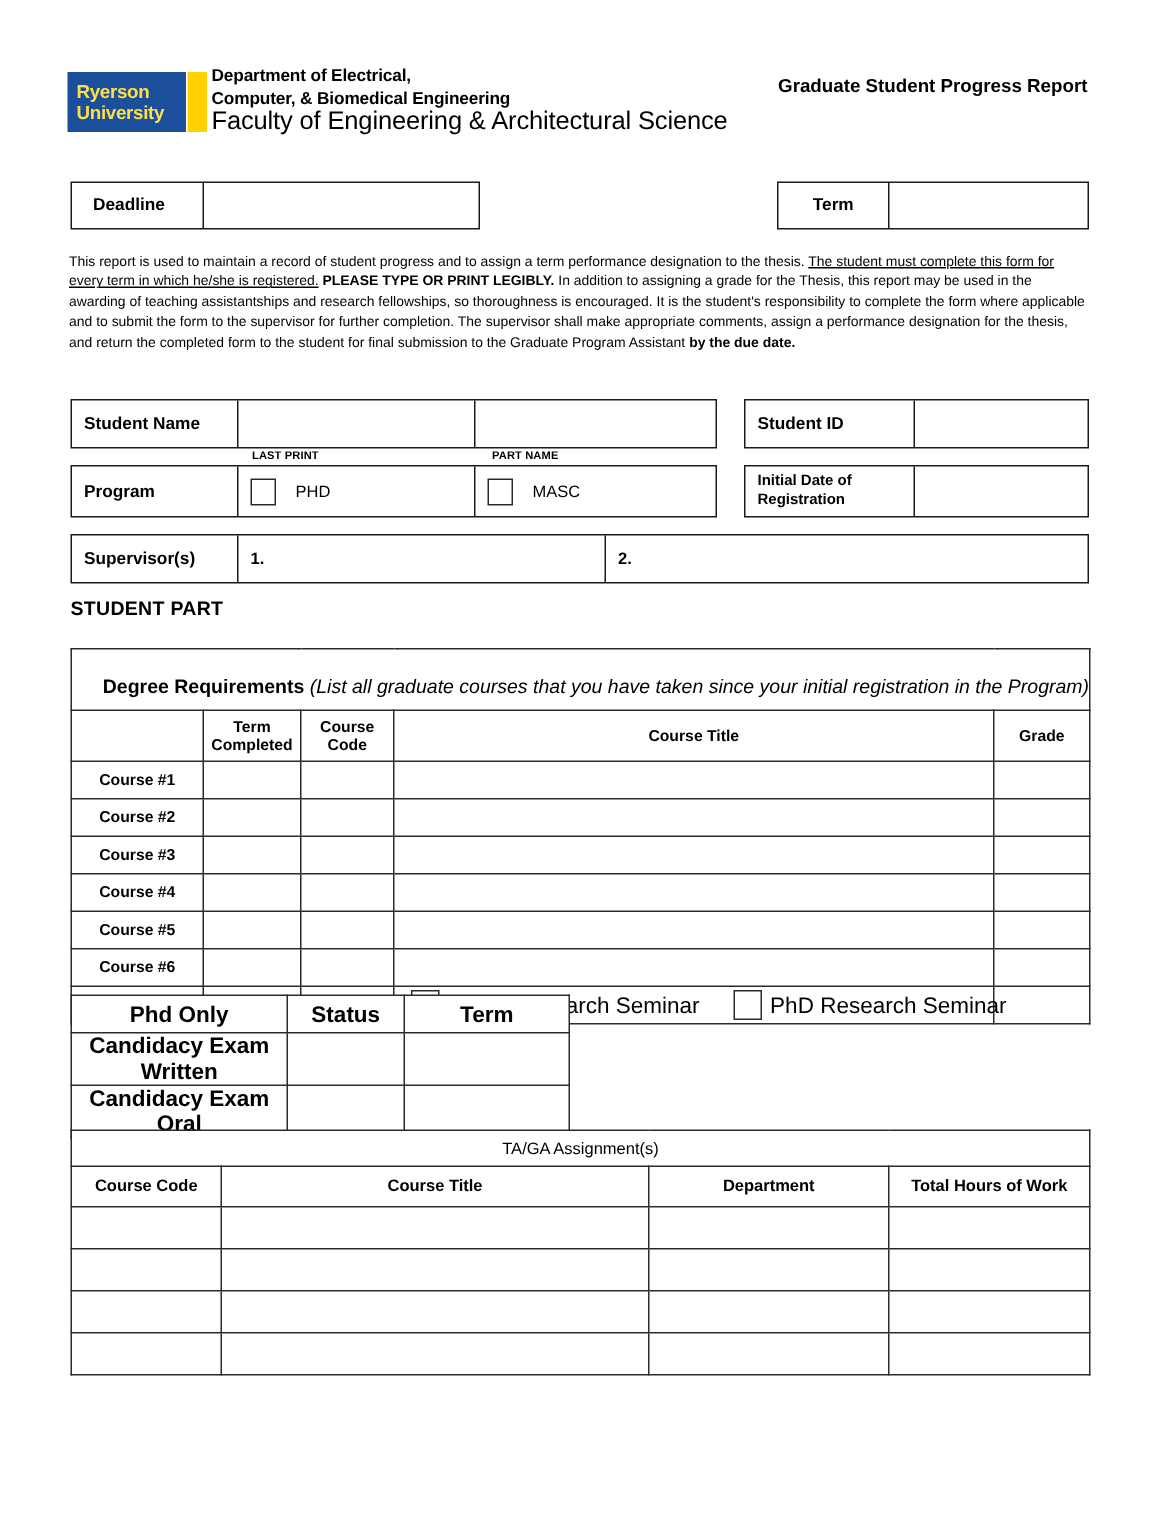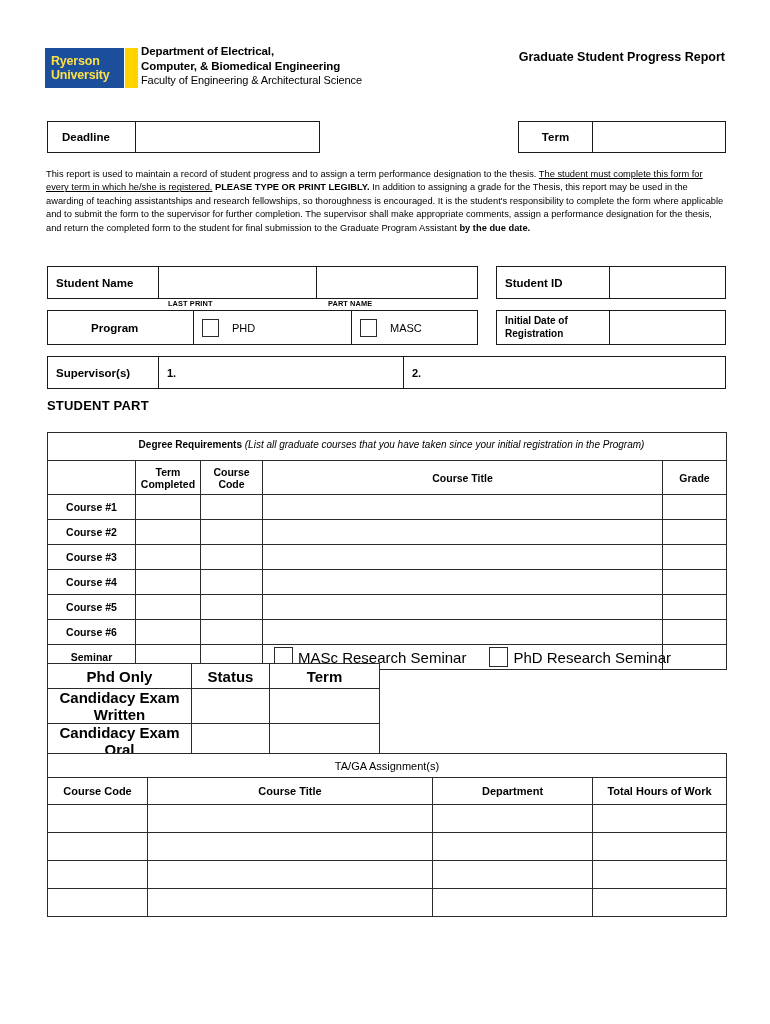--- a/index.html
+++ b/index.html
@@ -67,21 +67,21 @@
     left: 96px;
     top: 0px;
   }
   .dept-l1, .dept-l2 {
     font-size: 11.5px;
     font-weight: bold;
     line-height: 14.5px;
     letter-spacing: -0.1px;
   }
   .dept-l3 {
-    font-size: 11px;
+    font-size: 17px;
     font-weight: normal;
     line-height: 15px;
     letter-spacing: -0.1px;
   }
   .doc-title {
     position: absolute;
     right: 0;
     top: 6px;
     font-size: 12.5px;
     font-weight: bold;
@@ -207,21 +207,20 @@
 
   .prog-wrap {
     position: absolute;
     left: 47px;
     top: 310px;
     width: 431px;
     height: 35px;
     display: flex;
     border: 1.3px solid #1a1a1a;
     box-sizing: border-box;
-    padding-left: 35px;
   }
   .prog-label {
     width: 111px;
     border-right: 1.3px solid #1a1a1a;
     box-sizing: border-box;
     display: flex;
     align-items: center;
     padding-left: 8px;
     font-size: 11.5px;
     font-weight: bold;
@@ -337,23 +336,23 @@
     background: #ffffff;
   }
 
   
   #degree-table {
     left: 47px;
     top: 432px;
     width: 679px;
   }
   #degree-table .banner {
-    text-align: center;
-    padding: 0 0 5px 9px;
-    font-size: 10px;
+    text-align: right;
+    padding: 13px 0 5px 9px;
+    font-size: 13px;
     height: 22px;
   }
   #degree-table .banner .b1 { font-weight: bold; }
   #degree-table .banner .b2 { font-weight: normal; font-style: italic; }
   #degree-table .hdr { height: 34px; font-size: 10.5px; line-height: 12px; }
   #degree-table .row td { height: 24px; }
   #degree-table .rowlabel { font-size: 10.5px; }
   .sem-cell {
     text-align: left;
     padding-left: 11px !important;

